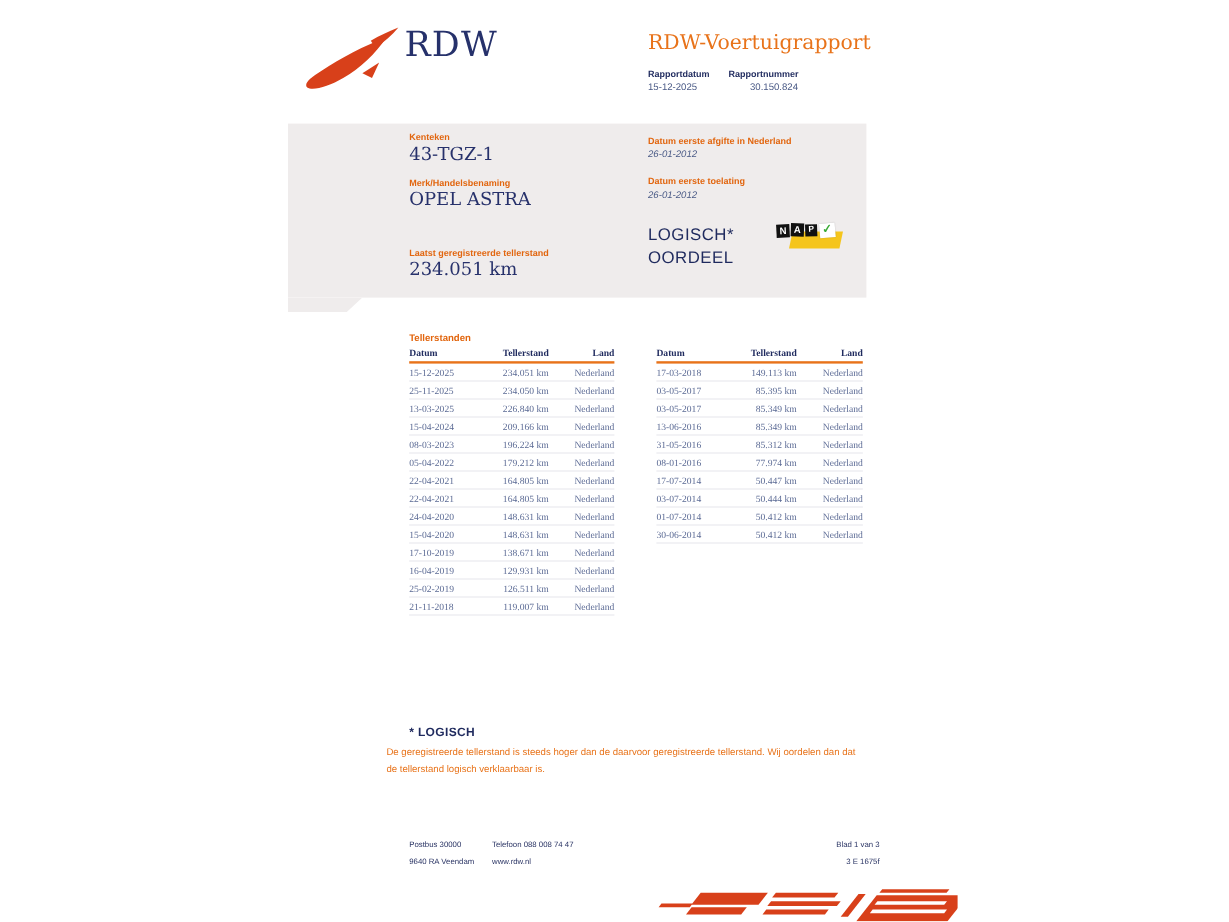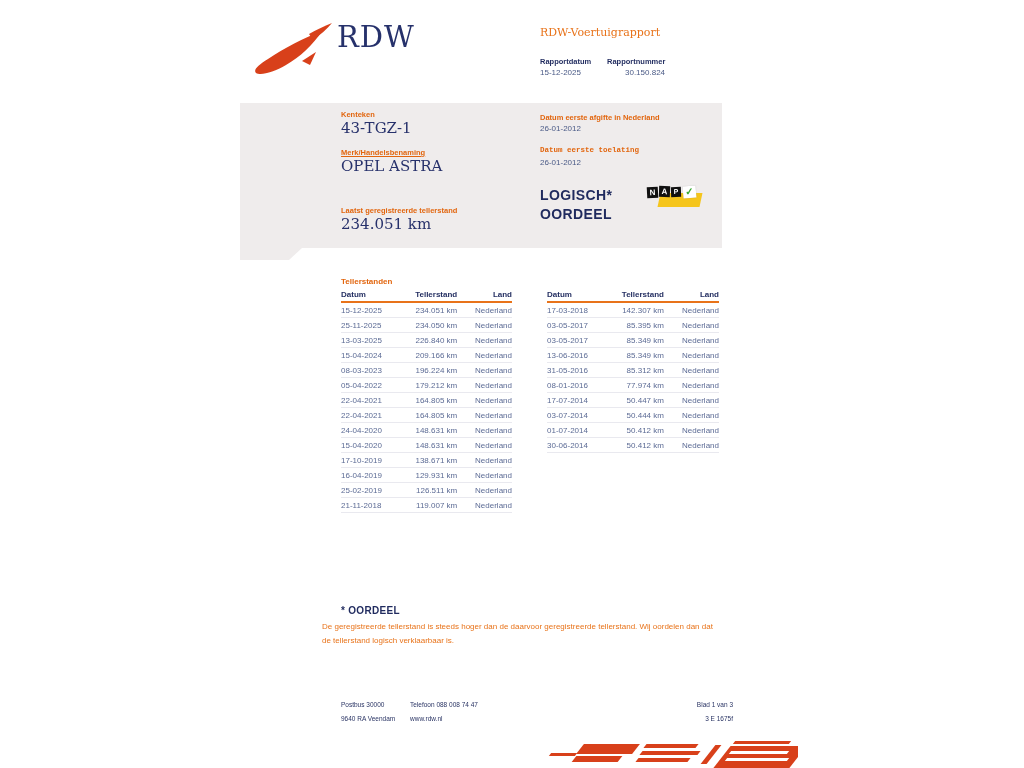--- a/index.html
+++ b/index.html
@@ -5,52 +5,52 @@
   * { margin:0; padding:0; box-sizing:border-box; }
   html,body { width:1024px; height:768px; background:#ffffff; overflow:hidden;
               font-family:"Liberation Sans", sans-serif; }
   .page { position:relative; width:1024px; height:760px; background:#ffffff; }
 
   .abs { position:absolute; }
 
   
   .logo-text { left:337px; top:20px; font-family:"DejaVu Serif", serif; font-size:29px;
                color:#26316b; letter-spacing:1px; }
-  .report-title { left:540px; top:26px; font-family:"DejaVu Serif", serif; font-size:11px;
+  .report-title { left:540px; top:26px; font-family:"DejaVu Serif", serif; font-size:17px;
                   color:#e8731a;text-align:center; }
   .meta-label { font-size:7.5px; font-weight:bold; color:#1f2a5e; }
   .meta-value { font-size:8px; color:#4a5a86; }
 
   
   .grey-box { left:240px; top:103px; width:482px; height:145px; background:#efecec; }
   .grey-tab { left:240px; top:248px; width:62px; height:12px; background:#efecec;
               clip-path:polygon(0 0,100% 0,calc(100% - 13px) 100%,0 100%); }
 
   .fld-label { font-size:7.5px; font-weight:bold; color:#e2660f; }
   .fld-serif { font-family:"DejaVu Serif", serif; font-size:15px; color:#27316b;text-align:center; }
-  .fld-small { font-size:8px; color:#4a5a86; }
-  .oordeel { left:540px; top:186px; font-size:14px; font-weight:bold; color:#1f2a5e;
+  .fld-small { font-size:8px; color:#4a5a86;font-style:italic; }
+  .oordeel { left:540px; top:186px; font-size:14px; font-weight:normal; color:#1f2a5e;
              line-height:19px; letter-spacing:.4px; }
 
   
   .nap { left:647px; top:184px; width:56px; height:28px; }
   .nap .yellow { position:absolute; left:12px; top:9px; width:42px; height:14px;
                  background:#f5c51c; transform:skewX(-12deg); }
   .nap .tile { position:absolute; width:11px; height:11px; background:#111111; color:#ffffff;
                font-size:8px; font-weight:bold; text-align:center; line-height:11px; }
   .nap .t1 { left:0;  top:3px; transform:rotate(-3deg); }
   .nap .t2 { left:12px; top:2px; transform:rotate(2deg); }
   .nap .t3 { left:24px; top:3px; transform:rotate(-2deg); width:10px; height:10px; line-height:10px; font-size:7px; }
   .nap .check { position:absolute; left:36px; top:2px; width:13px; height:12px; background:#ffffff;
                 color:#3aaa35; font-size:10px; font-weight:bold; text-align:center; line-height:12px;
                 transform:rotate(-5deg); box-shadow:0 0 1px rgba(0,0,0,.25); }
 
   
   .tbl-title { left:341px; top:277px; font-size:8px; font-weight:bold; color:#e2660f; }
-  .mtable { position:absolute; top:290px; }
+  .mtable { position:absolute; top:290px;font-family:Liberation Serif, serif; }
   .mtable .thead { display:flex; height:13px; border-bottom:2px solid #e8731a; }
   .mtable .trow  { display:flex; height:15px; align-items:center; border-bottom:1px solid #e9e9ef; }
   .mtable .th { font-size:8px; font-weight:bold; color:#1f2a5e; }
   .mtable .td { font-size:8px; color:#5c6b95; }
   .c-datum  { width:38%; text-align:left; }
   .c-teller { width:30%; text-align:right; }
   .c-land   { width:32%; text-align:right; }
 
   
   .logisch-heading { left:341px; top:605px; font-size:10px; font-weight:bold; color:#1f2a5e;
@@ -83,28 +83,28 @@
   <div class="abs meta-label" style="left:540px; top:57px;">Rapportdatum</div>
   <div class="abs meta-label" style="left:607px; top:57px;">Rapportnummer</div>
   <div class="abs meta-value" style="left:540px; top:68px;">15-12-2025</div>
   <div class="abs meta-value" style="left:625px; top:68px;">30.150.824</div>
 
   <div class="abs grey-box"></div>
   <div class="abs grey-tab"></div>
 
   <div class="abs fld-label" style="left:341px; top:110px;">Kenteken</div>
   <div class="abs fld-serif" style="left:341px; top:119px;">43-TGZ-1</div>
-  <div class="abs fld-label" style="left:341px; top:148px;text-decoration:underline;">Merk/Handelsbenaming</div>
+  <div class="abs fld-label" style="left:341px; top:148px;">Merk/Handelsbenaming</div>
   <div class="abs fld-serif" style="left:341px; top:157px;">OPEL ASTRA</div>
   <div class="abs fld-label" style="left:341px; top:206px;">Laatst geregistreerde tellerstand</div>
   <div class="abs fld-serif" style="left:341px; top:215px;">234.051 km</div>
 
   <div class="abs fld-label" style="left:540px; top:113px;">Datum eerste afgifte in Nederland</div>
   <div class="abs fld-small" style="left:540px; top:124px;">26-01-2012</div>
-  <div class="abs fld-label" style="left:540px; top:146px;font-family:Liberation Mono, monospace;">Datum eerste toelating</div>
+  <div class="abs fld-label" style="left:540px; top:146px;">Datum eerste toelating</div>
   <div class="abs fld-small" style="left:540px; top:158px;">26-01-2012</div>
 
   <div class="abs oordeel">
     <div>LOGISCH*</div>
     <div>OORDEEL</div>
   </div>
 
   <div class="abs nap">
     <div class="yellow"></div>
     <div class="tile t1">N</div>
@@ -197,21 +197,21 @@
 
   <div class="mtable" style="left:547px; width:172px;">
     <div class="thead">
       <span class="th c-datum">Datum</span>
       <span class="th c-teller">Tellerstand</span>
       <span class="th c-land">Land</span>
     </div>
     <div class="tbody">
         <div class="trow">
         <span class="td c-datum">17-03-2018</span>
-        <span class="td c-teller">142.307 km</span>
+        <span class="td c-teller">149.113 km</span>
         <span class="td c-land">Nederland</span>
       </div>
         <div class="trow">
         <span class="td c-datum">03-05-2017</span>
         <span class="td c-teller">85.395 km</span>
         <span class="td c-land">Nederland</span>
       </div>
         <div class="trow">
         <span class="td c-datum">03-05-2017</span>
         <span class="td c-teller">85.349 km</span>
@@ -248,21 +248,21 @@
         <span class="td c-land">Nederland</span>
       </div>
         <div class="trow">
         <span class="td c-datum">30-06-2014</span>
         <span class="td c-teller">50.412 km</span>
         <span class="td c-land">Nederland</span>
       </div>
       </div>
   </div>
 
-  <div class="abs logisch-heading">* OORDEEL</div>
+  <div class="abs logisch-heading">* LOGISCH</div>
   <div class="abs logisch-body">De geregistreerde tellerstand is steeds hoger dan de daarvoor geregistreerde tellerstand. Wij oordelen dan dat de tellerstand logisch verklaarbaar is.</div>
 
   <div class="abs foot" style="left:341px; top:701px;">Postbus 30000</div>
   <div class="abs foot" style="left:341px; top:715px;">9640 RA Veendam</div>
   <div class="abs foot" style="left:410px; top:701px;">Telefoon 088 008 74 47</div>
   <div class="abs foot" style="left:410px; top:715px;">www.rdw.nl</div>
   <div class="abs foot foot-right" style="left:598px; top:701px;">Blad 1 van 3</div>
   <div class="abs foot foot-right" style="left:598px; top:715px;">3 E 1675f</div>
 
   <div class="abs stripes">

